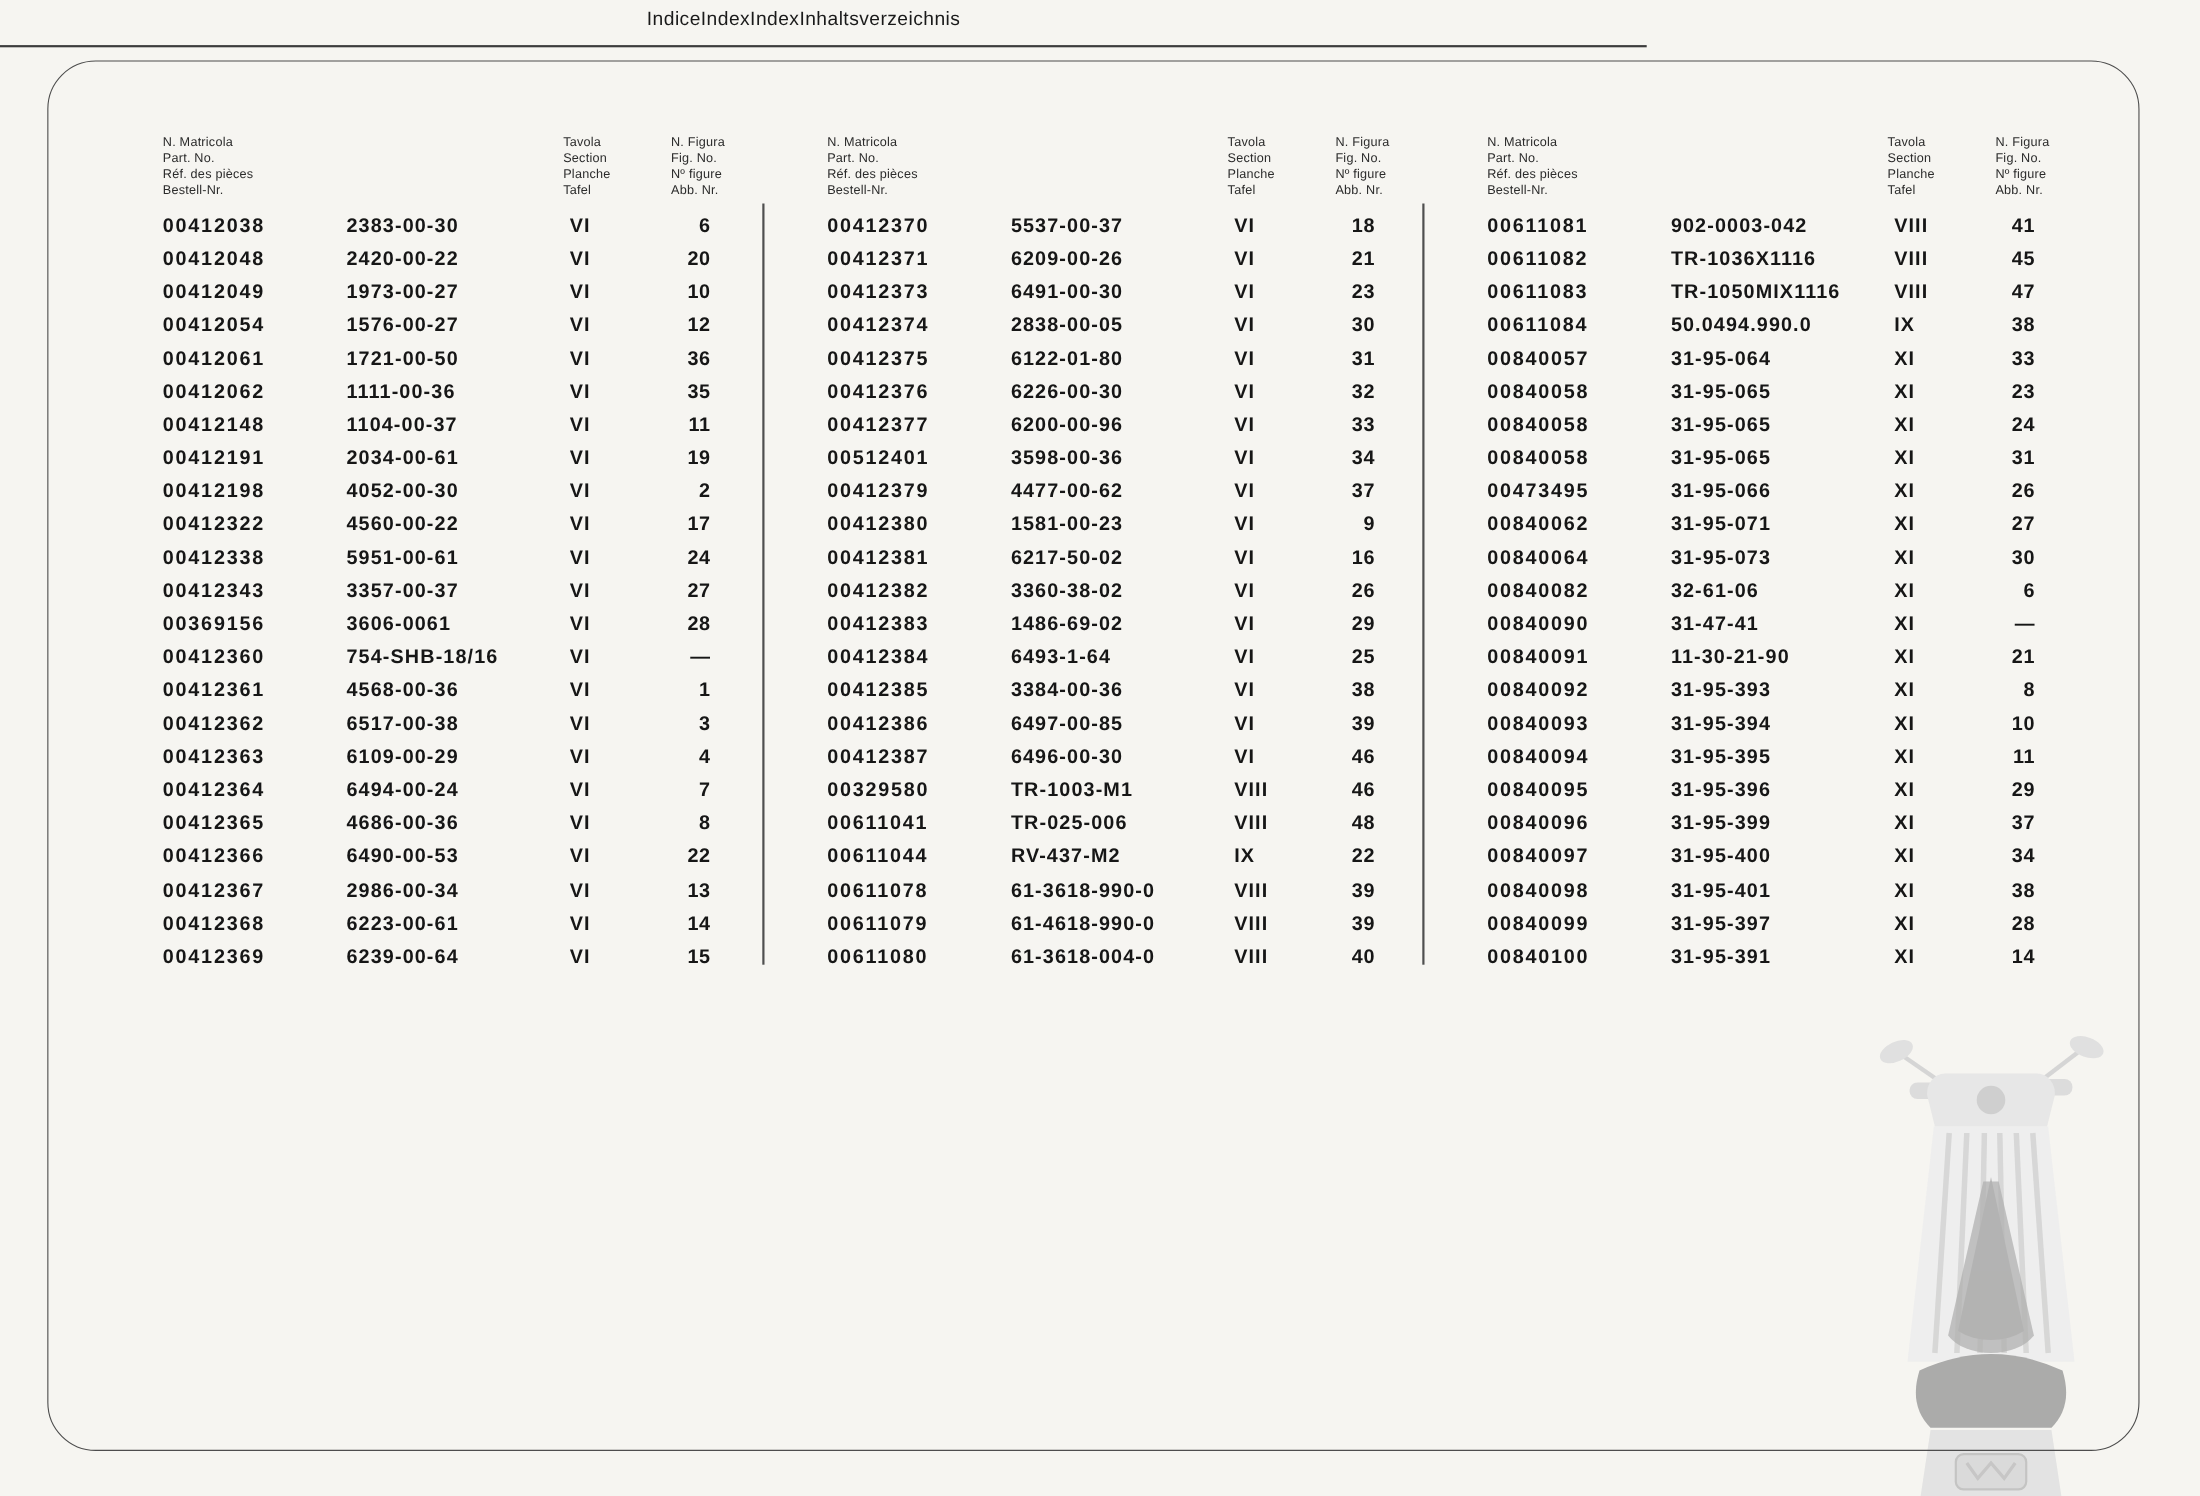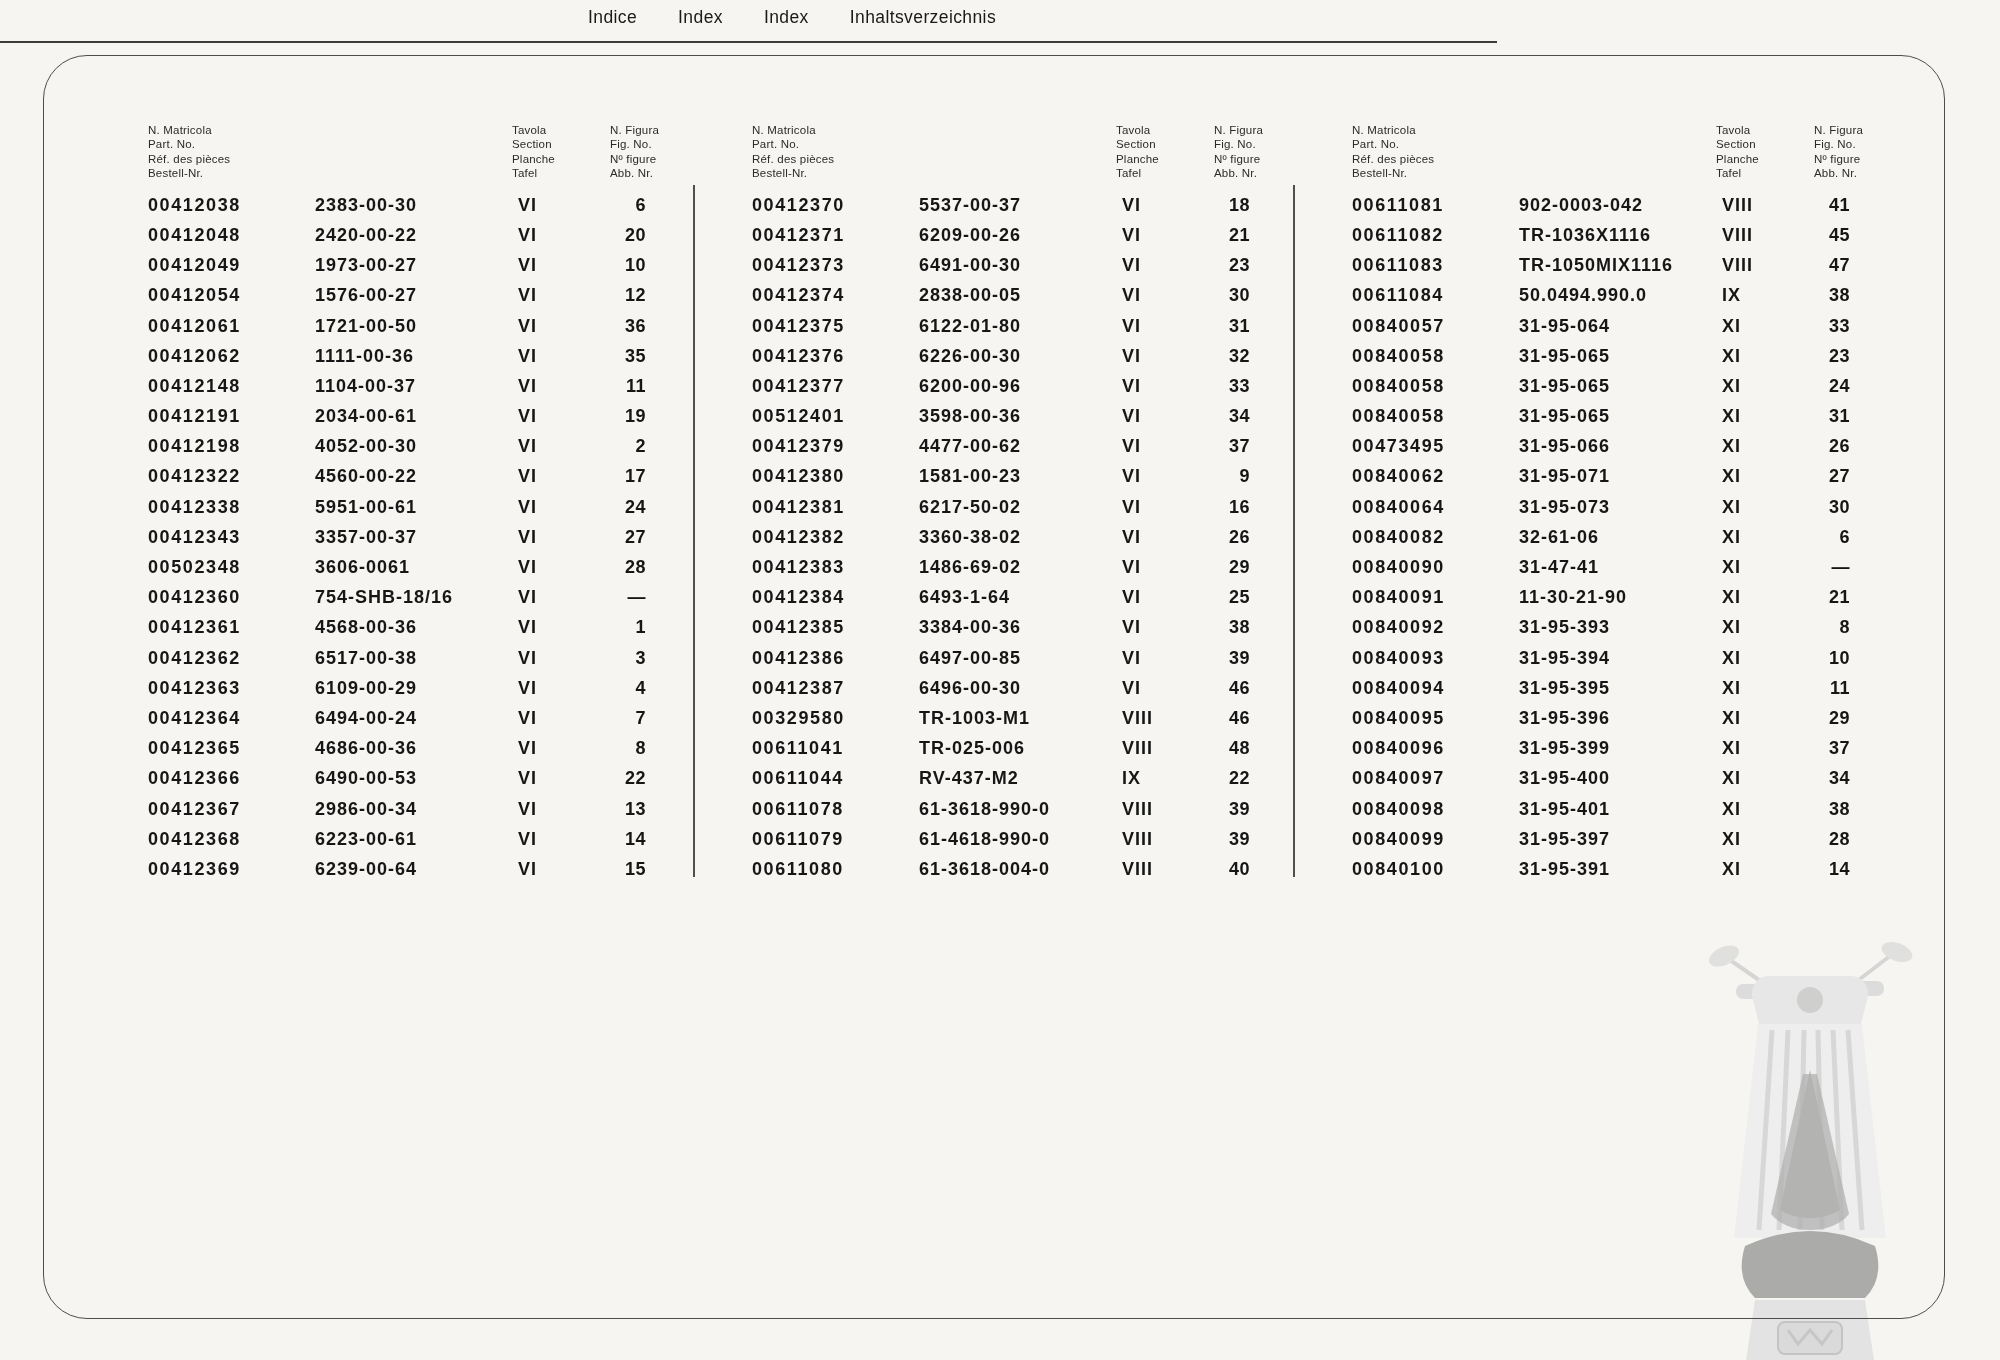--- a/index.html
+++ b/index.html
@@ -13,21 +13,21 @@
   body{background:#e9e8e4;font-family:"Liberation Sans", sans-serif;}
   .page{
     position:relative;
     width:2000px;height:1360px;
     background:var(--paper);
     overflow:hidden;
   }
   
   .top-header{
     position:absolute;left:588px;top:7px;
-    display:flex;gap:41px;
+    display:flex;
     font-size:17.5px;color:#1a1a1a;letter-spacing:.4px;
   }
   .header-rule{
     position:absolute;left:0;top:41px;width:1497px;height:2px;
     background:#3c3c3c;
   }
   
   .sheet{
     position:absolute;left:43px;top:55px;width:1900px;height:1262px;
     border:1.5px solid var(--border);
@@ -218,21 +218,21 @@
           <span class="cell-section">VI</span>
           <span class="cell-figure">24</span>
         </div>
         <div class="row">
           <span class="cell-part">00412343</span>
           <span class="cell-ref">3357-00-37</span>
           <span class="cell-section">VI</span>
           <span class="cell-figure">27</span>
         </div>
         <div class="row">
-          <span class="cell-part">00502348</span>
+          <span class="cell-part">00369156</span>
           <span class="cell-ref">3606-0061</span>
           <span class="cell-section">VI</span>
           <span class="cell-figure">28</span>
         </div>
         <div class="row">
           <span class="cell-part">00412360</span>
           <span class="cell-ref">754-SHB-18/16</span>
           <span class="cell-section">VI</span>
           <span class="cell-figure">—</span>
         </div>

